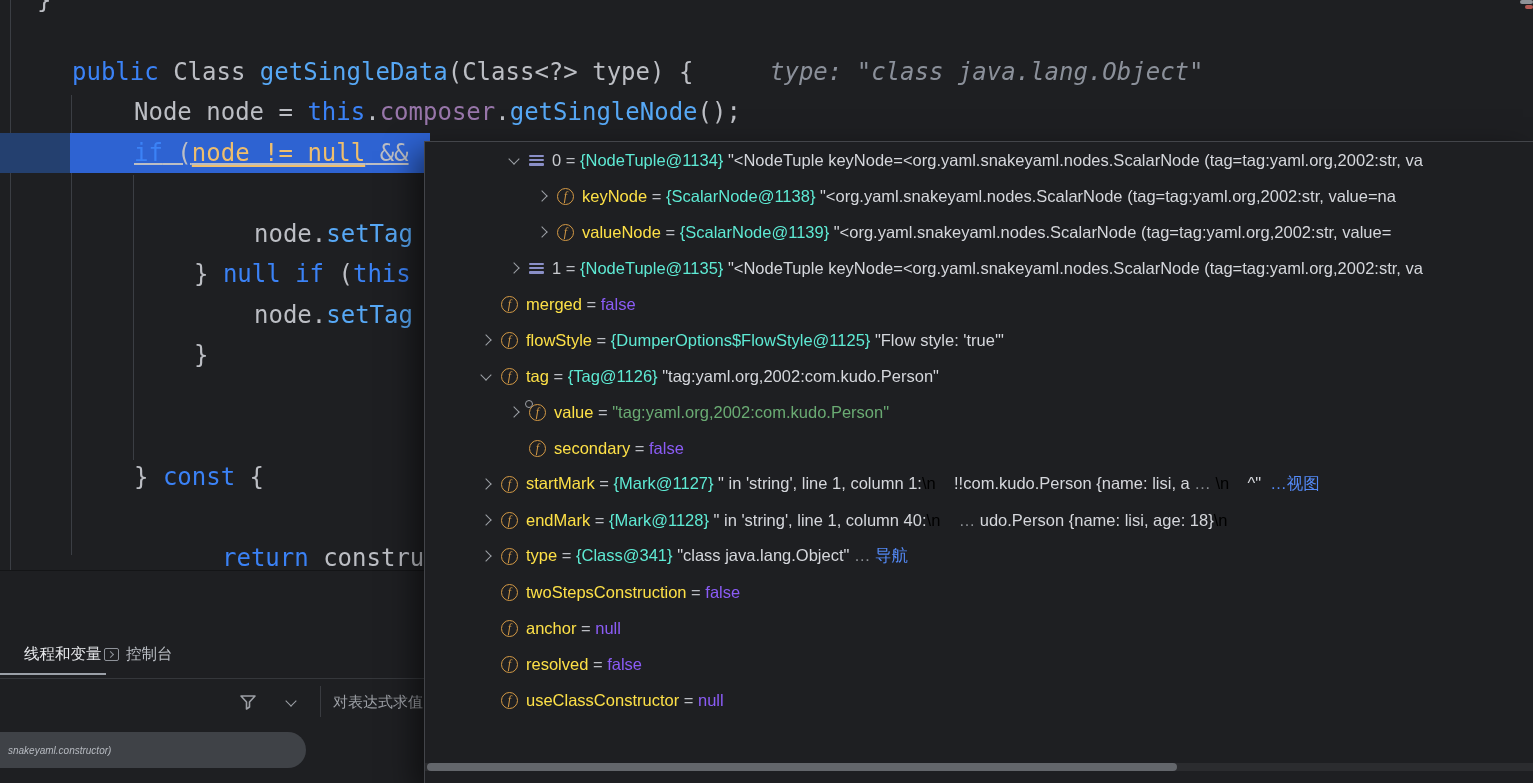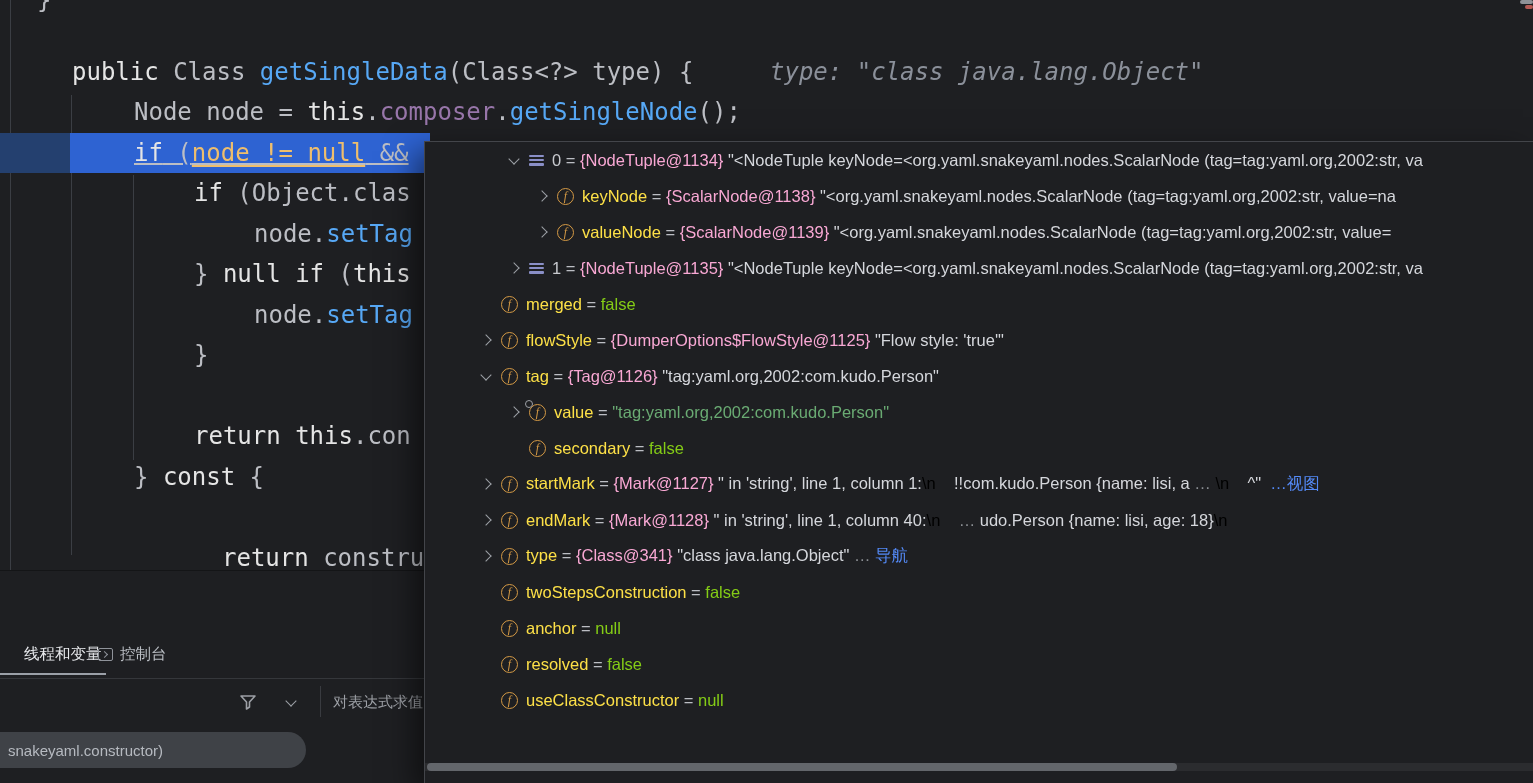--- a/index.html
+++ b/index.html
@@ -11,56 +11,56 @@
   .editor { position:absolute; inset:0; background:#1e1f22; }
   .guide { position:absolute; width:1px; background:#3b3e44; }
   .g1 { left:10px;  top:0;     height:570px; }
   .g2 { left:71px;  top:95px;  height:460px; }
   .g3 { left:133px; top:175px; height:285px; }
   .exec-line { position:absolute; left:0; top:133px; width:430px; height:40px; background:#2e63d2; }
   .exec-line .gutter-part { position:absolute; left:0; top:0; width:70px; height:100%; background:#24406f; }
   .code-lines { position:absolute; inset:0; }
   .code-line { position:absolute; font-family:"DejaVu Sans Mono","Liberation Mono",monospace;
                font-size:24px; line-height:40px; white-space:pre; color:#bcbec4; }
-  .tk-kw    { color:#e5e5e5; }
+  .tk-kw    { color:#3b82f6; }
   .tk-plain { color:#bcbec4; }
   .tk-decl  { color:#57a8f5; }
   .tk-field { color:#9876aa; }
   .tk-hl    { color:#eebe6d; text-decoration:underline; text-underline-offset:4px; }
   .inline-hint { position:absolute; font-family:"DejaVu Sans Mono","Liberation Mono",monospace;
                  font-style:italic; font-size:24px; line-height:40px; color:#8b909a; white-space:pre; }
 
   
   .bottom-panel { position:absolute; left:0; top:570px; width:100%; height:213px;
                   background:#1e1f22; border-top:1px solid #141517; z-index:20; }
   .tabs-row { position:absolute; left:0; top:60px; width:424px; height:47px; }
   .dtab { position:absolute; top:0; height:47px; display:flex; align-items:center; gap:7px;
           color:#b9bdc3; font-size:15.5px; cursor:pointer; }
   .dtab.active { color:#e8eaed; }
   [data-name="tab-threads-variables"] { left:24px; }
-  [data-name="tab-console"] { left:98px;align-items:center; }
+  [data-name="tab-console"] { left:104px;align-items:center; }
   .tab-underline { position:absolute; left:0; top:42px; width:106px; height:2px; background:#9ba0a8; }
   .console-ico { width:15px; height:13px; border:1.5px solid #8f939a; border-radius:2px; position:relative; display:inline-block; }
   .console-ico::after { content:""; position:absolute; left:3px; top:3px; width:4px; height:4px;
                         border-right:1.5px solid #8f939a; border-bottom:1.5px solid #8f939a; transform:rotate(-45deg); }
   .panel-sep { position:absolute; left:0; top:107px; width:424px; height:1px; background:#35373b; }
   .toolbar { position:absolute; left:0; top:108px; width:424px; height:45px; overflow:hidden; }
   .tb-btn { position:absolute; left:232px; top:8px; width:32px; height:30px; background:transparent;
             border:none; display:flex; align-items:center; justify-content:center; cursor:pointer; }
   .tb-chev { position:absolute; left:284px; top:16px; width:14px; height:14px; display:flex;
              align-items:center; justify-content:center; cursor:pointer; }
   .tb-chev::after { content:""; width:7px; height:7px; border-right:1.8px solid #9da0a6;
                     border-bottom:1.8px solid #9da0a6; transform:rotate(45deg); margin-top:-3px; }
   .vsep { position:absolute; left:320px; top:7px; width:1px; height:31px; background:#393b40; }
   .eval-text { position:absolute; left:333px; top:0; height:45px; line-height:45px;
                color:#9da0a6; font-size:15px; white-space:nowrap; cursor:text; }
   .frame-combo { position:absolute; left:-12px; top:161px; width:318px; height:36px;
                  background:#3f4247; border-radius:0 18px 18px 0; display:flex; align-items:center;
                  padding-left:20px; cursor:pointer; }
-  .combo-text { font-size:15px; color:#b6bac0; white-space:nowrap; }
+  .combo-text { font-style:italic; font-size:10px; color:#b6bac0; white-space:nowrap; }
 
   
   .popup { position:absolute; left:424px; top:141px; width:1109px; height:642px; background:#1e1f22;
            border-left:1px solid #43454a; border-top:1px solid #43454a;
            box-shadow:-10px 10px 28px rgba(0,0,0,0.5); z-index:30; overflow:hidden; }
   .tree { position:absolute; left:0; top:0; width:100%; }
   .tree-row { height:36px; display:flex; align-items:center; white-space:pre;
               font-size:16.5px; cursor:default; }
   .chev { width:18px; height:36px; display:inline-flex; align-items:center; justify-content:center; flex:none; }
   .chev::after { content:""; width:7px; height:7px; border-right:1.8px solid #9da0a6;
@@ -74,24 +74,24 @@
                display:inline-flex; align-items:center; justify-content:center; }
   .list-ico { width:15px; height:14px; display:inline-flex; flex-direction:column;
               justify-content:space-between; padding:1.5px 0; }
   .list-ico i { display:block; height:2.6px; background:#8a8fc7; border-radius:1px; }
   .ico-badge { position:absolute; left:-5px; top:-5px; width:8px; height:8px; border-radius:50%;
                background:#1e1f22; border:1.5px solid #9da0a6; }
   .row-text { white-space:pre; }
   .vk-name { color:#fde047; }
   .vk-idx  { color:#c8cacf; }
   .vk-eq   { color:#bcbec4; }
-  .vk-ref  { color:#f9a8d4; }
+  .vk-ref  { color:#5eead4; }
   .vk-str  { color:#d5d7dc; }
   .vk-strg { color:#6aab73; }
-  .vk-kw   { color:#84cc16; }
+  .vk-kw   { color:#8b5cf6; }
   .vk-dots { color:#8c8f94; }
   .vk-link { color:#548af7; cursor:pointer; }
   .hscroll-track { position:absolute; left:0; top:621px; width:1109px; height:8px; background:#2b2c2f; }
   .hscroll-thumb { position:absolute; left:2px; top:0; width:750px; height:8px; background:#63666b; border-radius:4px; }
 
   
   .corner-mark { position:absolute; z-index:40; }
   .cm1 { right:0; top:0; width:13px; height:4px; background:#8f9297; border-radius:2px; }
   .cm2 { right:0; top:5px; width:8px; height:4px; background:#b55b55; border-radius:2px; }
 </style>
@@ -106,26 +106,24 @@
     <div class="guide g3" data-name="indent-guide"></div>
     <div class="exec-line" data-name="current-execution-line-highlight">
       <div class="gutter-part" data-name="execution-line-gutter"></div>
     </div>
     <div class="code-lines" data-name="code-lines">
         <div class="code-line" data-name="code-line" style="left: 37px; top: -20px;"><span class="tk-plain" data-name="code-token">}</span></div>
         <div class="code-line" data-name="code-line" style="left: 72px; top: 52px;"><span class="tk-kw" data-name="code-token">public</span><span class="tk-plain" data-name="code-token"> Class </span><span class="tk-decl" data-name="code-token">getSingleData</span><span class="tk-plain" data-name="code-token">(Class&lt;?&gt; type) {</span></div>
         <div class="inline-hint" data-name="inline-debug-value-hint" style="left: 770px; top: 52px;">type: "class java.lang.Object"</div>
         <div class="code-line" data-name="code-line" style="left: 134px; top: 92px;"><span class="tk-plain" data-name="code-token">Node node = </span><span class="tk-kw" data-name="code-token">this</span><span class="tk-plain" data-name="code-token">.</span><span class="tk-field" data-name="code-token">composer</span><span class="tk-plain" data-name="code-token">.</span><span class="tk-decl" data-name="code-token">getSingleNode</span><span class="tk-plain" data-name="code-token">();</span></div>
         <div class="code-line" data-name="code-line" style="left: 134px; top: 133px; text-decoration: underline;"><span class="tk-kw" data-name="code-token">if</span><span class="tk-plain" data-name="code-token"> (</span><span class="tk-hl" data-name="code-token">node != null</span><span class="tk-plain" data-name="code-token"> &amp;&amp;</span></div>
-        <div class="code-line" data-name="code-line" style="left: 194px; top: 173px;"><span class="tk-kw" data-name="code-token">if</span><span class="tk-plain" data-name="code-token"> (Object.clas</span></div>
         <div class="code-line" data-name="code-line" style="left: 254px; top: 214px;"><span class="tk-plain" data-name="code-token">node.</span><span class="tk-decl" data-name="code-token">setTag</span></div>
         <div class="code-line" data-name="code-line" style="left: 194px; top: 254px;"><span class="tk-plain" data-name="code-token">} </span><span class="tk-kw" data-name="code-token">null if</span><span class="tk-plain" data-name="code-token"> (</span><span class="tk-kw" data-name="code-token">this</span></div>
         <div class="code-line" data-name="code-line" style="left: 254px; top: 295px;"><span class="tk-plain" data-name="code-token">node.</span><span class="tk-decl" data-name="code-token">setTag</span></div>
         <div class="code-line" data-name="code-line" style="left: 194px; top: 335px;"><span class="tk-plain" data-name="code-token">}</span></div>
-        <div class="code-line" data-name="code-line" style="left: 194px; top: 416px;"><span class="tk-kw" data-name="code-token">return</span><span class="tk-plain" data-name="code-token"> </span><span class="tk-kw" data-name="code-token">this</span><span class="tk-plain" data-name="code-token">.con</span></div>
         <div class="code-line" data-name="code-line" style="left: 134px; top: 457px;"><span class="tk-plain" data-name="code-token">} </span><span class="tk-kw" data-name="code-token">const</span><span class="tk-plain" data-name="code-token"> {</span></div>
         <div class="code-line" data-name="code-line" style="left: 222px; top: 538px;"><span class="tk-kw" data-name="code-token">return</span><span class="tk-plain" data-name="code-token"> construc</span></div>
       </div>
   </div>
 
   <div class="bottom-panel" data-name="debug-tool-window">
     <div class="tabs-row" data-name="debug-tabs">
       <div class="dtab active" data-name="tab-threads-variables">
         <span data-name="tab-label">线程和变量</span>
       </div>

